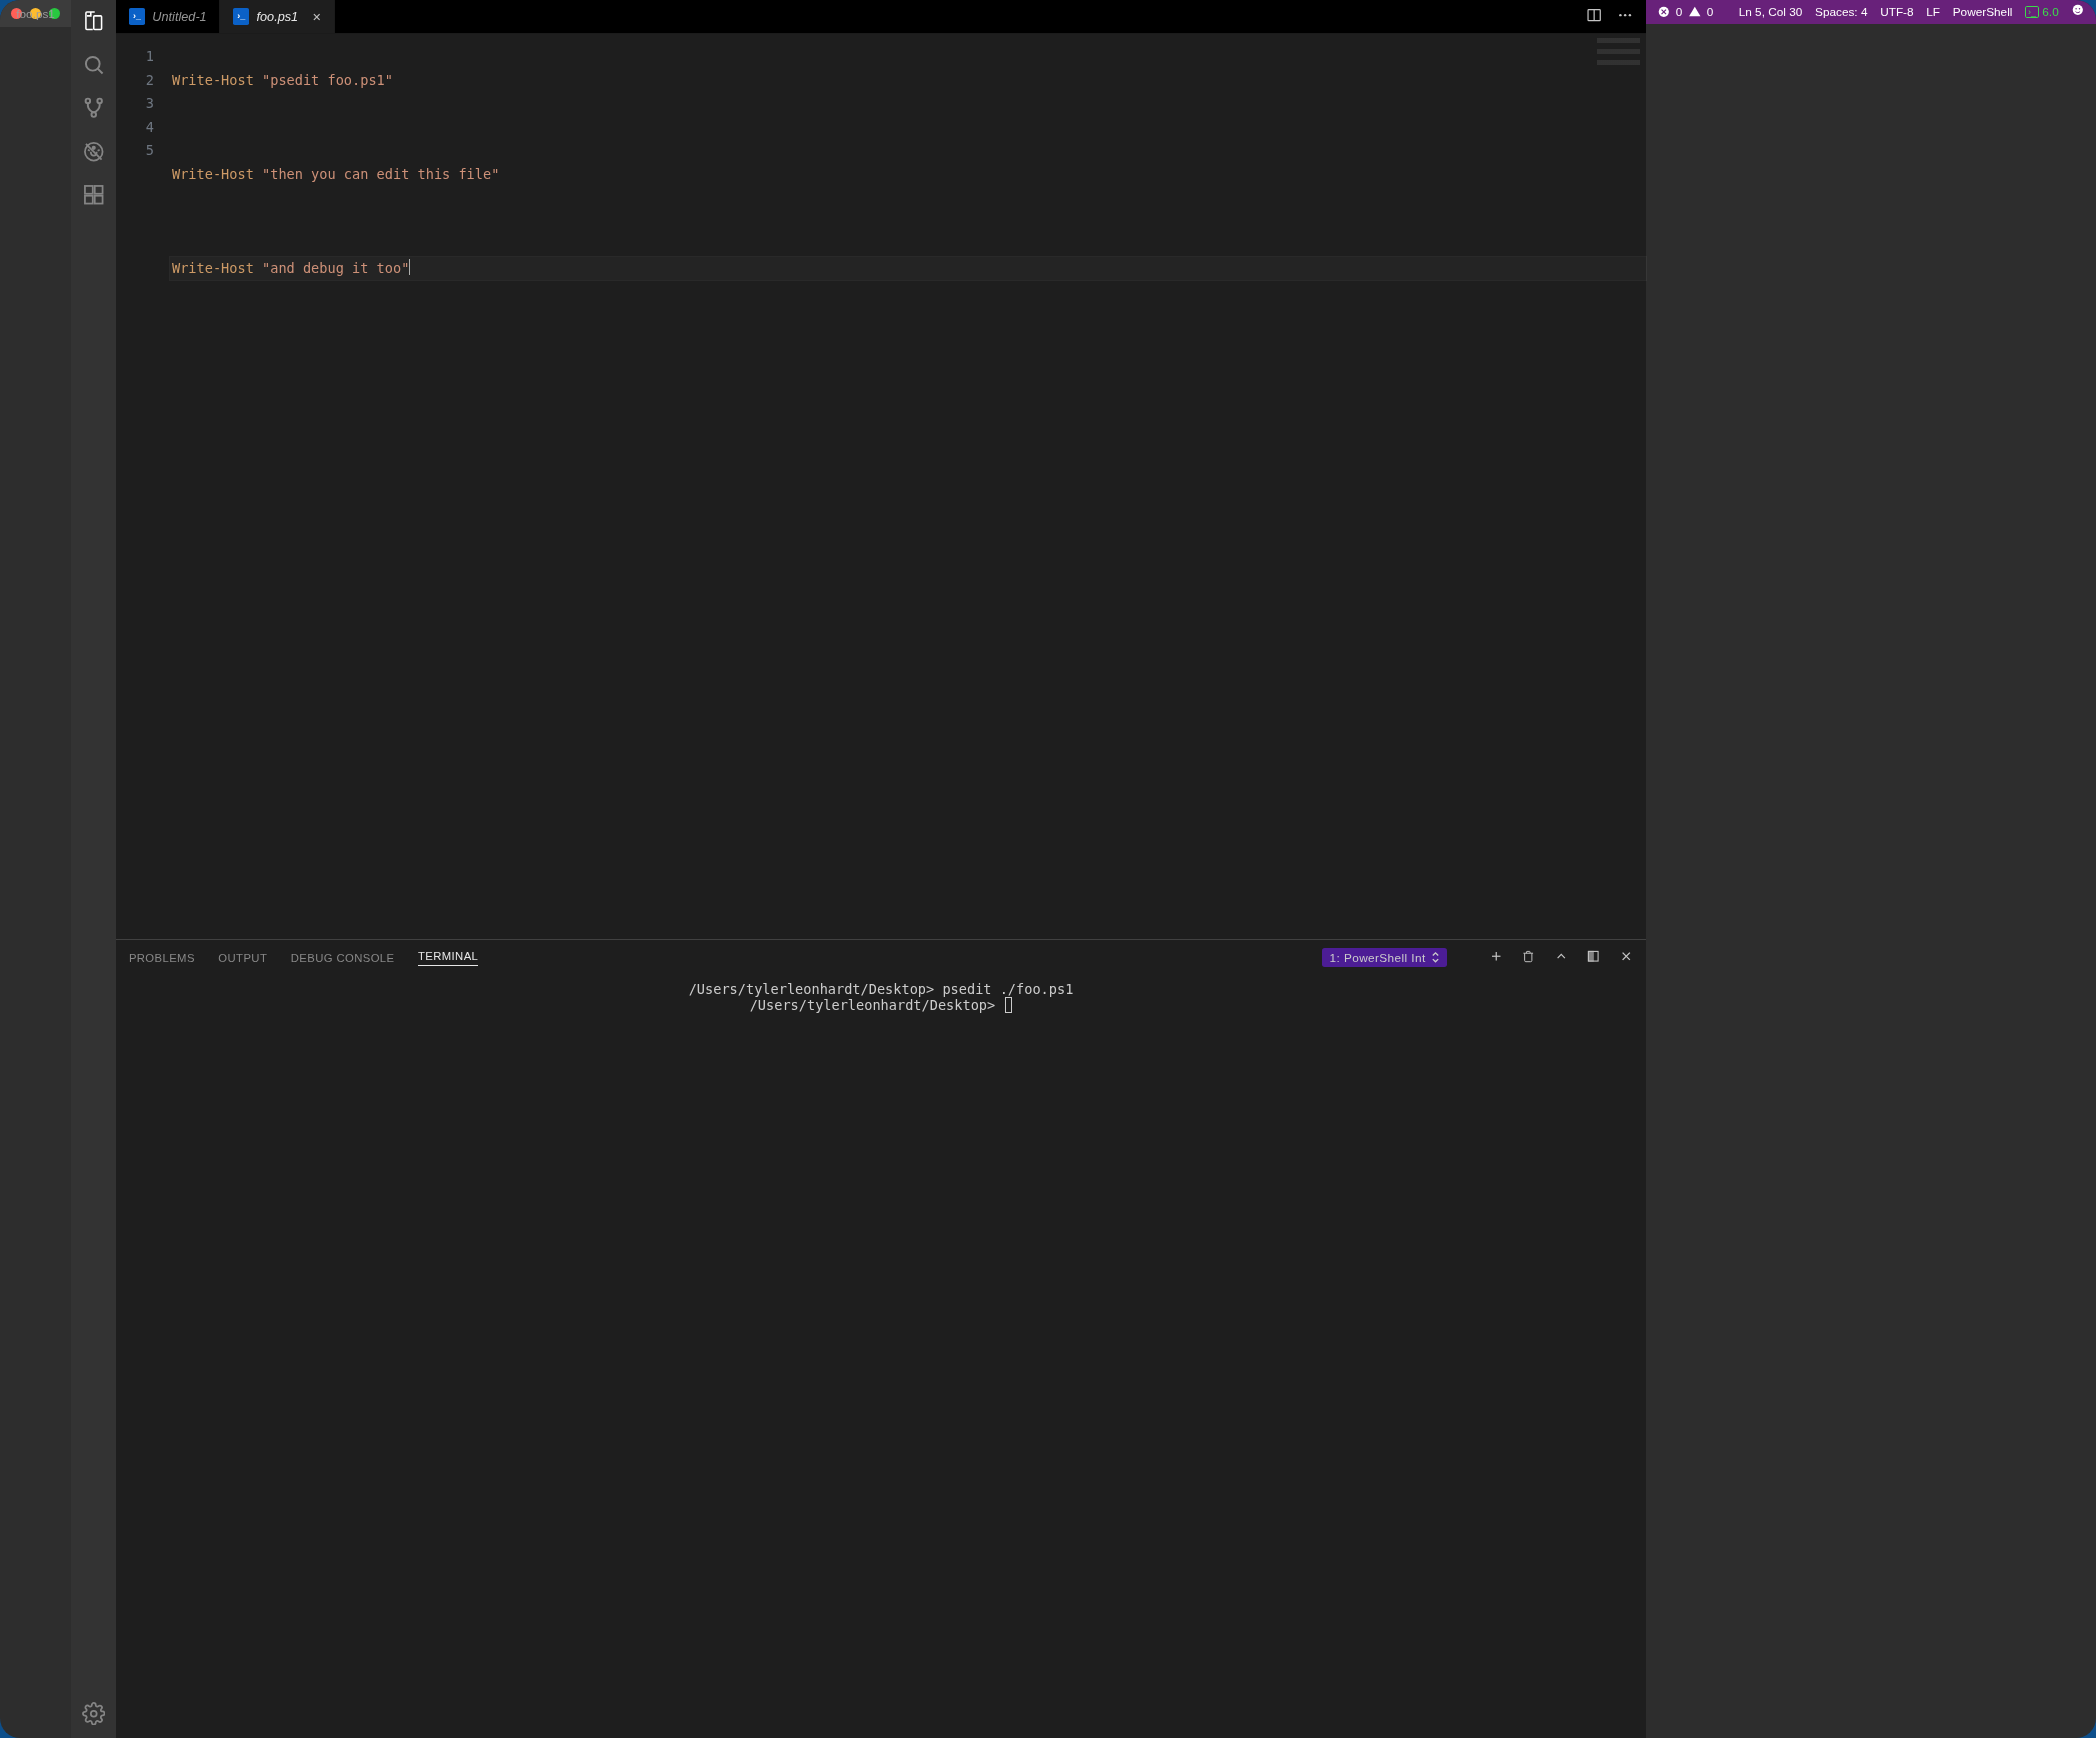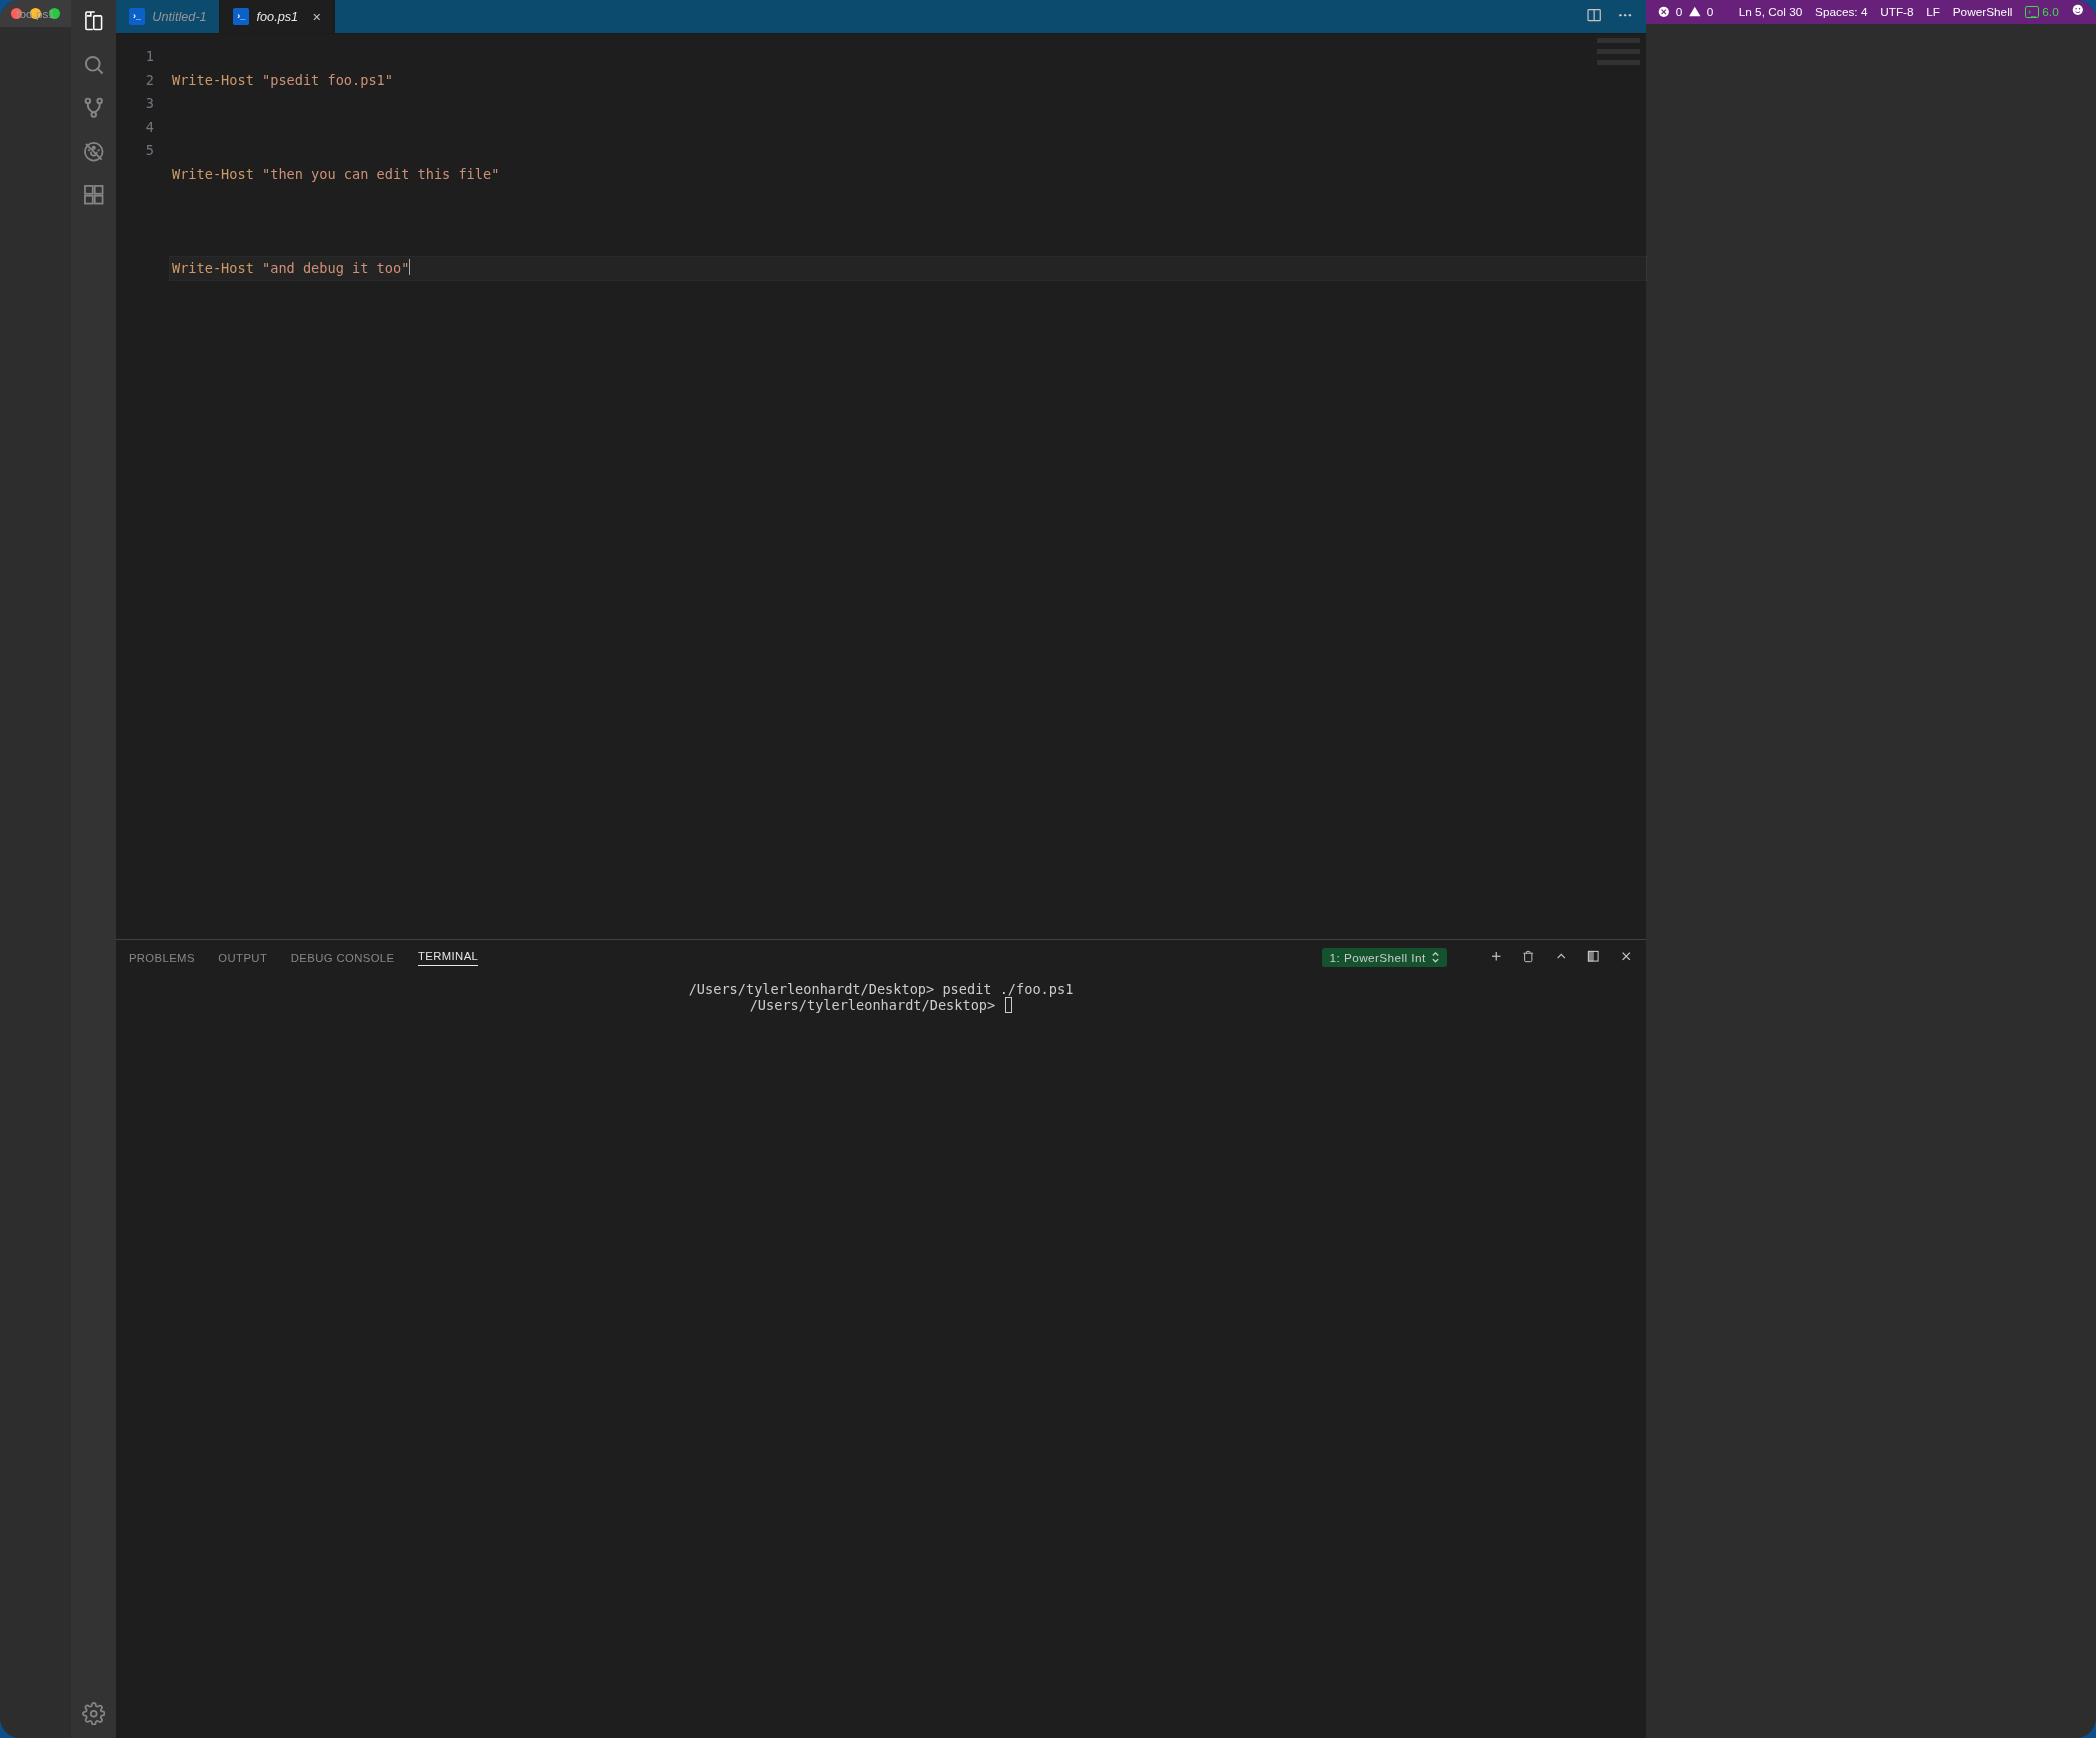--- a/index.html
+++ b/index.html
@@ -15,21 +15,21 @@
   .body { flex:1; display:flex; min-height:0;}
   
   .activity { width:45px; background:#333333; display:flex; flex-direction:column; align-items:center; padding-top:9px; gap:20px;}
   .activity .spacer{flex:1;}
   .act-icon { width:23.5px; height:23.5px; display:flex; align-items:center; justify-content:center; color:#858585;}
   .act-icon.active{ color:#fff;}
   .act-icon svg{width:23.5px;height:23.5px;}
   
   .editor-col { flex:1; display:flex; flex-direction:column; min-width:0;}
   
-  .tabrow { height:34px; background:#0c4a6e; display:flex; align-items:stretch; border-bottom:0.9px solid #1b1b1b;text-align:center;}
+  .tabrow { height:34px; background:#000000; display:flex; align-items:stretch; border-bottom:0.9px solid #1b1b1b;text-align:center;}
   .tab { display:flex; align-items:center; gap:7.2px; padding:0 12.7px; color:#969696; font-size:12.7px; font-style:italic; border-right:0.9px solid #1b1b1b;}
   .tab.active{ background:#1e1e1e; color:#e8e8e8;}
   .tab .ps-icon{ width:16.3px; height:16.3px; background:#0b61c7; border-radius:1.8px; display:flex; align-items:center; justify-content:center; font-style:normal;}
   .tab .ps-icon::after{content:"›_"; color:#fff; font-size:9px; font-weight:bold; line-height:1;}
   .tab .close{ color:#c5c5c5; font-size:14.5px; margin-left:7.2px; font-style:normal;}
   .tabrow .flex{flex:1;}
   .tab-actions{ display:flex; align-items:center; gap:14.5px; padding:0 12.7px; color:#c5c5c5;}
   .tab-actions svg{width:16.3px;height:16.3px;}
   
   .editor { flex:1; background:#1e1e1e; display:flex; font-family: Menlo, Consolas, monospace; font-size:13.6px; position:relative; min-height:0;}
@@ -40,21 +40,21 @@
   .code .line.hl{ background:rgba(255,255,255,0.028); outline:0.9px solid rgba(255,255,255,0.05); outline-offset:-0.9px;}
   .code .line{display:block; padding-left:1.8px;}
   .cursor{ display:inline-block; width:0.9px; height:16.3px; background:#aeafad; vertical-align:-2.7px;}
   .minimap{ position:absolute; top:3.6px; right:5.4px; width:43px; height:27px; background:linear-gradient(#555 20%, transparent 20%, transparent 40%, #555 40%, #555 60%, transparent 60%, transparent 80%, #555 80%); opacity:0.35;}
   
   .panel { background:#1e1e1e; border-top:0.9px solid #414141; display:flex; flex-direction:column; height:46%;}
   .panel-tabs{ display:flex; align-items:center; height:36px; padding:0 12.7px; gap:23.5px; color:#888; font-size:11.3px; letter-spacing:0.4px;justify-content:space-between;}
   .panel-tabs .pt{cursor:default;}
   .panel-tabs .pt.active{ color:#e7e7e7; border-bottom:0.9px solid #e7e7e7; padding-bottom:3px;}
   .panel-tabs .flex{flex:1;}
-  .term-select{ background:#14532d; color:#ccc; font-size:11.8px; padding:2.7px 7.2px; border-radius:2.7px; display:flex; align-items:center; gap:5.4px;}
+  .term-select{ background:#4c1d95; color:#ccc; font-size:11.8px; padding:2.7px 7.2px; border-radius:2.7px; display:flex; align-items:center; gap:5.4px;}
   .panel-actions{ display:flex; align-items:center; gap:18px; color:#c5c5c5; margin-left:18px;}
   .panel-actions svg{width:14.5px;height:14.5px;}
   .term-body{ flex:1; padding:5.4px 12.7px; font-family: Menlo, Consolas, monospace; font-size:13.6px; color:#cccccc; white-space:pre; overflow:hidden;text-align:center;}
   .term-body .cur{display:inline-block; width:7.2px; height:15.4px; border:0.9px solid #cccccc; vertical-align:-2.7px; margin-left:1.8px;}
   
   .status{ height:23.5px; background:#68217a; color:#fff; display:flex; align-items:center; font-size:11.8px; padding:0 11px; gap:12.7px;}
   .status .grp{display:flex; align-items:center; gap:5.4px;}
   .status .flex{flex:1;}
   .status svg{width:13.6px;height:13.6px;}
   .ps-version{ color:#3bdc4a; display:flex; align-items:center; gap:3.6px;}

